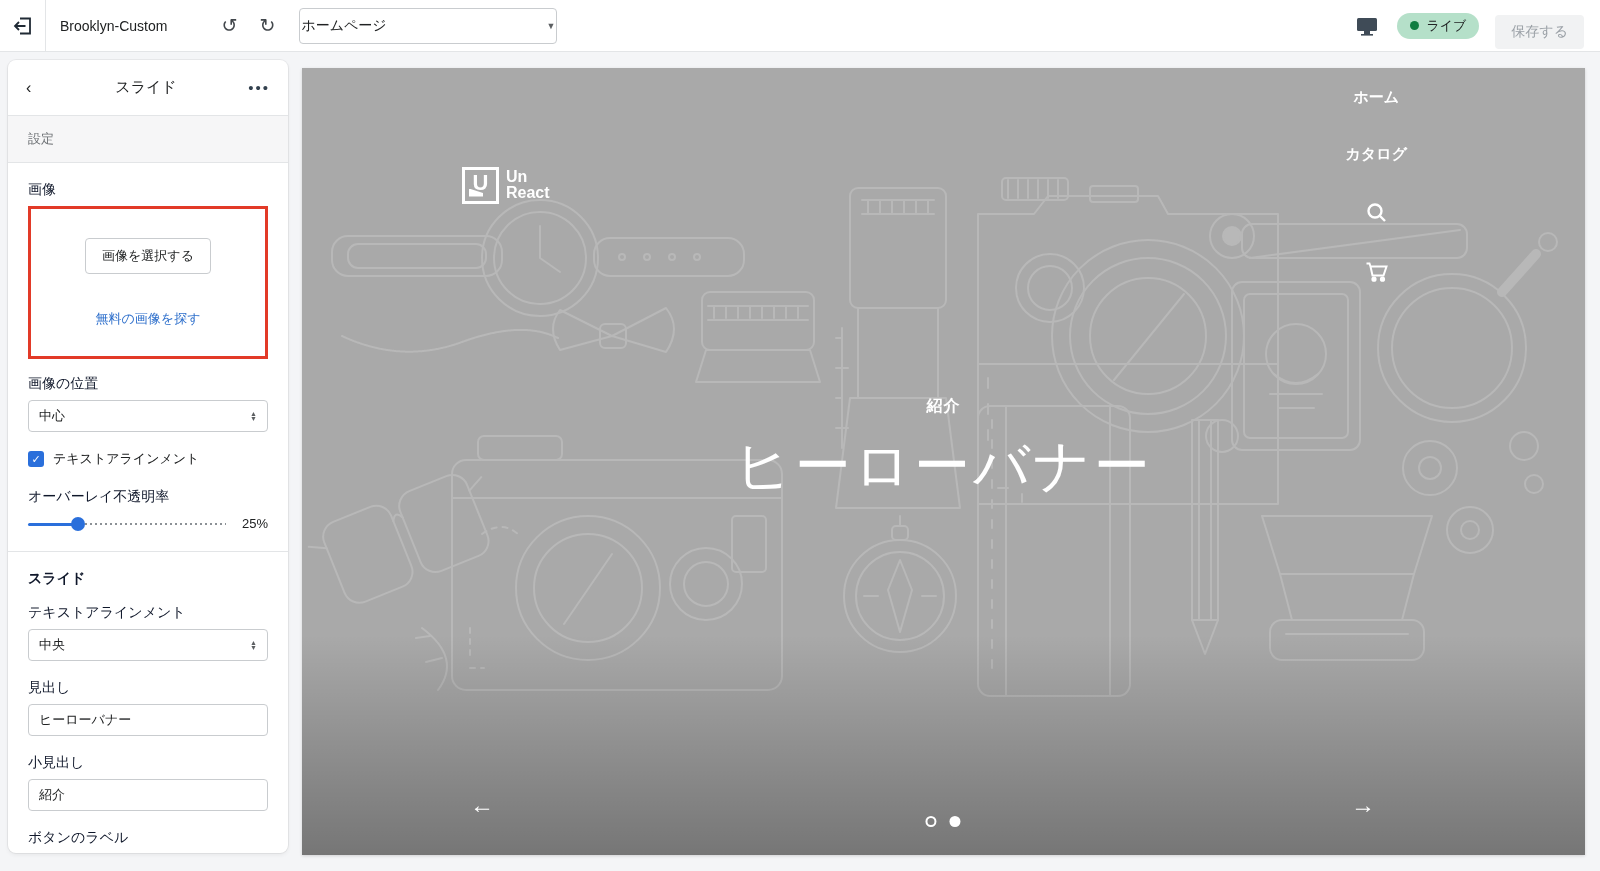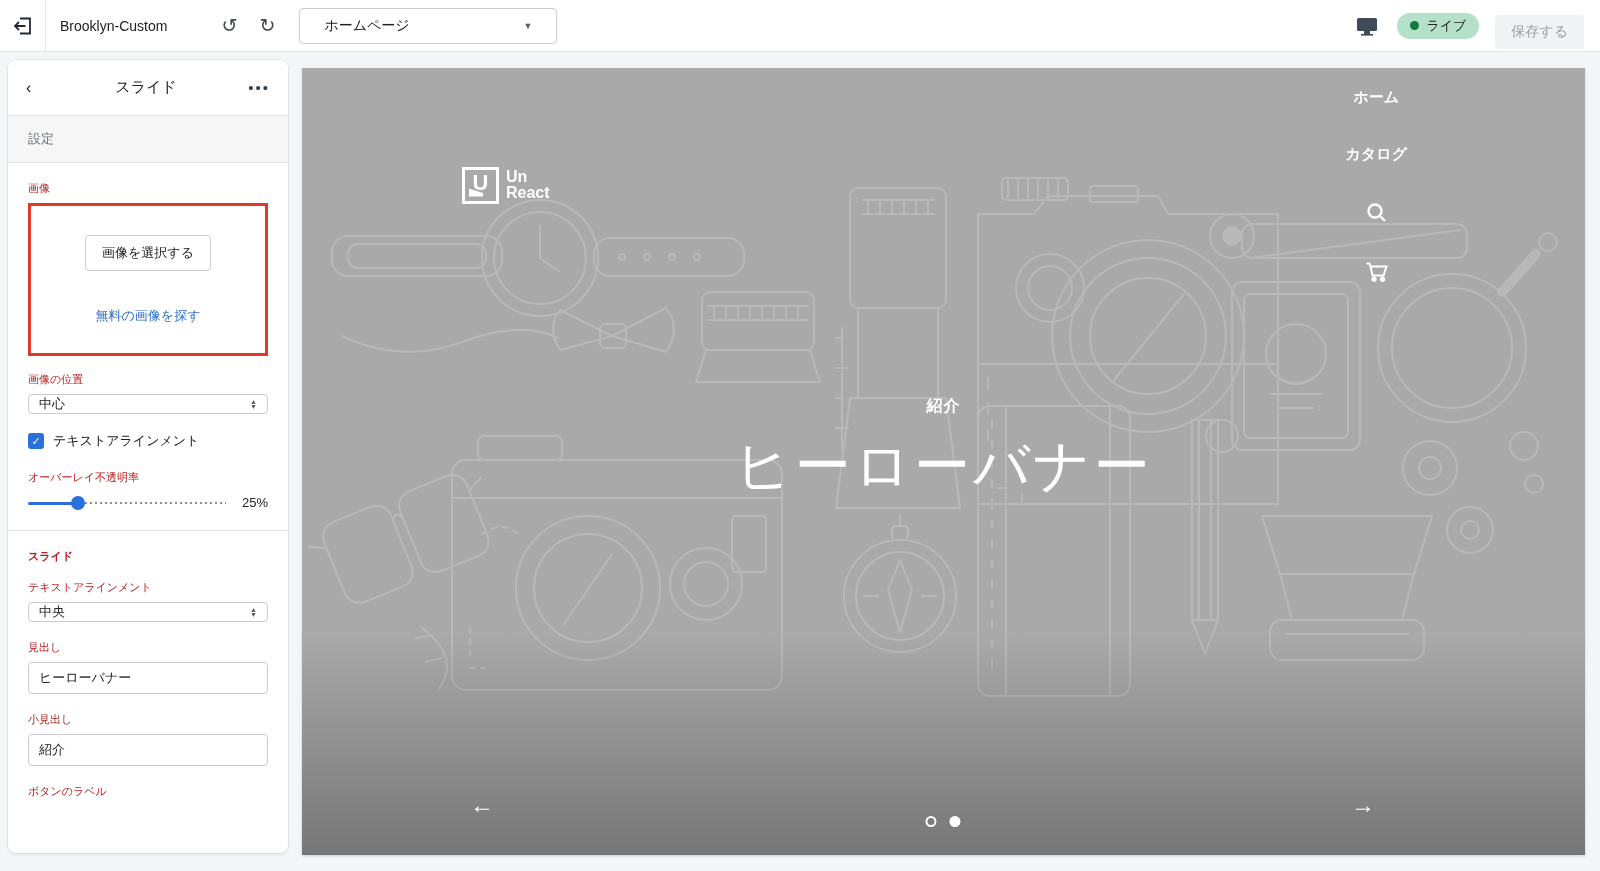--- a/index.html
+++ b/index.html
@@ -23,21 +23,21 @@
   .store-name { margin-left:14px; font-size:14px; color:#202223; }
   .undo-redo { display:flex; gap:10px; margin-left:48px; }
   .icon-btn {
     width:28px; height:28px; display:flex; align-items:center; justify-content:center;
     color:#42474c; cursor:pointer; font-size:19px;
   }
   .page-select {
     margin-left:18px; width:258px; height:36px;
     border:1px solid #c9cccf; border-radius:4px; background:#fff;
     display:flex; align-items:center; justify-content:space-between;
-    padding:0 24px; font-size:14px; cursor:pointer;
+    padding:0 1px; font-size:14px; cursor:pointer;
   }
   .page-select .caret { font-size:9px; color:#5c5f62; }
   .topbar-right { margin-left:auto; display:flex; align-items:center; gap:16px; padding-right:16px; }
   .live-badge {
     background:#b5e0c9; border-radius:13px; height:26px;
     display:flex; align-items:center; gap:7px; padding:0 13px;
     font-size:13px; color:#202223;
   }
   .live-dot { width:9px; height:9px; border-radius:50%; background:#107c41; }
   .save-btn {
@@ -58,33 +58,33 @@
     padding:0 18px; border-bottom:1px solid #e3e5e7;
   }
   .sb-back { font-size:16px; color:#202223; cursor:pointer; width:20px; }
   .sb-title { font-size:15px; color:#202223; }
   .sb-menu { color:#33414e; letter-spacing:2px; font-size:15px; cursor:pointer; width:24px; text-align:right; }
   .sb-section {
     background:#f6f6f7; border-bottom:1px solid #e3e5e7;
     padding:14px 20px; color:#6d7175; font-size:13px;
   }
   .sb-body { padding:18px 20px 0; }
-  .field-label { display:block; font-size:11px; color:#b91c1c; margin-bottom:7px; }
+  .field-label { display:block; font-size:14px; color:#0f172a; margin-bottom:7px; }
   .image-picker {
     border:3px solid #e23a28; background:#fff;
     height:153px; display:flex; flex-direction:column;
     align-items:center; justify-content:center; gap:16px; margin-bottom:16px;
   }
   .select-image-btn {
     background:#fff; border:1px solid #c9cccf; border-radius:4px;
     padding:8px 16px; font-size:13px; color:#202223; font-family:inherit; cursor:pointer;
   }
   .free-image-link { color:#2c6ecb; font-size:13px; text-decoration:none; cursor:pointer;margin-top:20px; }
   .select-box {
-    height:20px; border:1px solid #c9cccf; border-radius:4px; background:#fff;
+    height:32px; border:1px solid #c9cccf; border-radius:4px; background:#fff;
     display:flex; align-items:center; justify-content:space-between;
     padding:0 10px; font-size:13px; margin-bottom:18px; cursor:pointer;
   }
   .updown { display:flex; flex-direction:column; line-height:5px; font-size:7px; color:#5c5f62; }
   .checkbox-row { display:flex; align-items:center; gap:9px; margin:4px 0 20px; cursor:pointer; }
   .checkbox {
     width:16px; height:16px; background:#2a6fdb; border-radius:3px;
     display:flex; align-items:center; justify-content:center;
     color:#fff; font-size:11px;
   }

